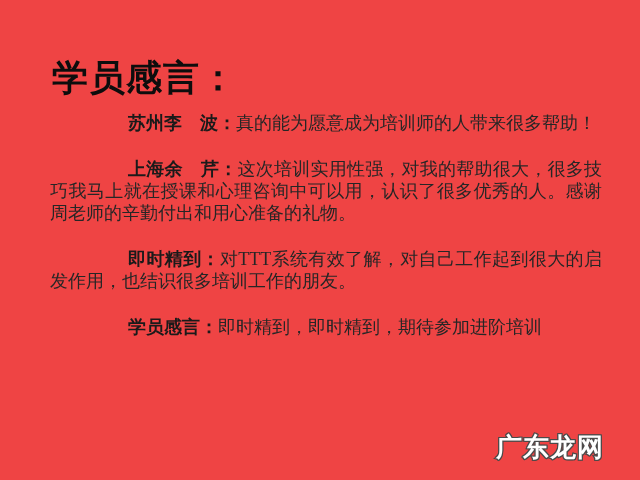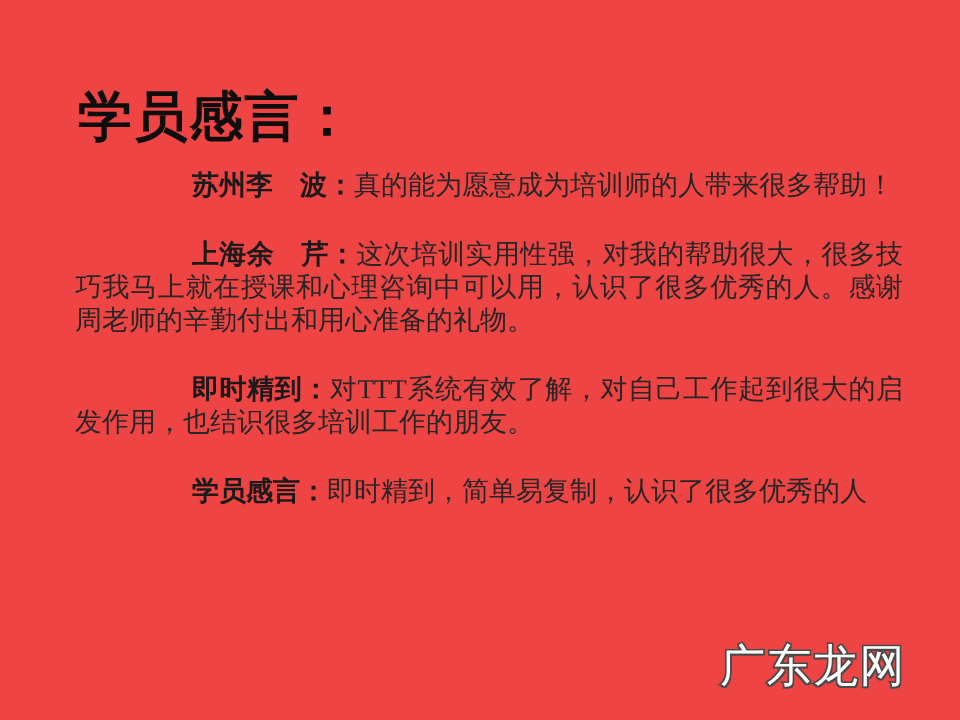--- a/index.html
+++ b/index.html
@@ -42,22 +42,22 @@
   }
   .t-name {
     font-weight: 700;
     color: #1a1a1a;
   }
   .watermark {
     position: absolute;
     right: 36px;
     bottom: 15px;
     font-family: "Liberation Sans", "DejaVu Sans", sans-serif;
-    font-size: 30px;
-    font-weight: 400;
+    font-size: 26px;
+    font-weight: 700;
     letter-spacing: 1px;
     color: #ffffff;
     -webkit-text-stroke: 2px #4a4a4a;
     paint-order: stroke fill;
     text-shadow:
       1px 1px 0 #4a4a4a,
      -1px 1px 0 #4a4a4a,
       1px -1px 0 #4a4a4a,
      -1px -1px 0 #4a4a4a;
     white-space: nowrap;
@@ -71,20 +71,20 @@
   <h1 class="slide-title">学员感言：</h1>
 
   <div class="testimonials">
 
     <p class="testimonial"><b class="t-name">苏州李　波：</b><span>真的能为愿意成为培训师的人带来很多帮助！</span></p>
 
     <p class="testimonial"><b class="t-name">上海余　芹：</b><span>这次培训实用性强，对我的帮助很大，很多技巧我马上就在授课和心理咨询中可以用，认识了很多优秀的人。感谢周老师的辛勤付出和用心准备的礼物。</span></p>
 
     <p class="testimonial"><b class="t-name">即时精到：</b><span>对TTT系统有效了解，对自己工作起到很大的启发作用，也结识很多培训工作的朋友。</span></p>
 
-    <p class="testimonial"><b class="t-name">学员感言：</b><span>即时精到，简单易复制，认识了很多优秀的人</span></p>
+    <p class="testimonial"><b class="t-name">学员感言：</b><span>即时精到，即时精到，期待参加进阶培训</span></p>
 
 
   </div>
 
   <div class="watermark">广东龙网</div>
 
 </div>
 
 </body></html>

